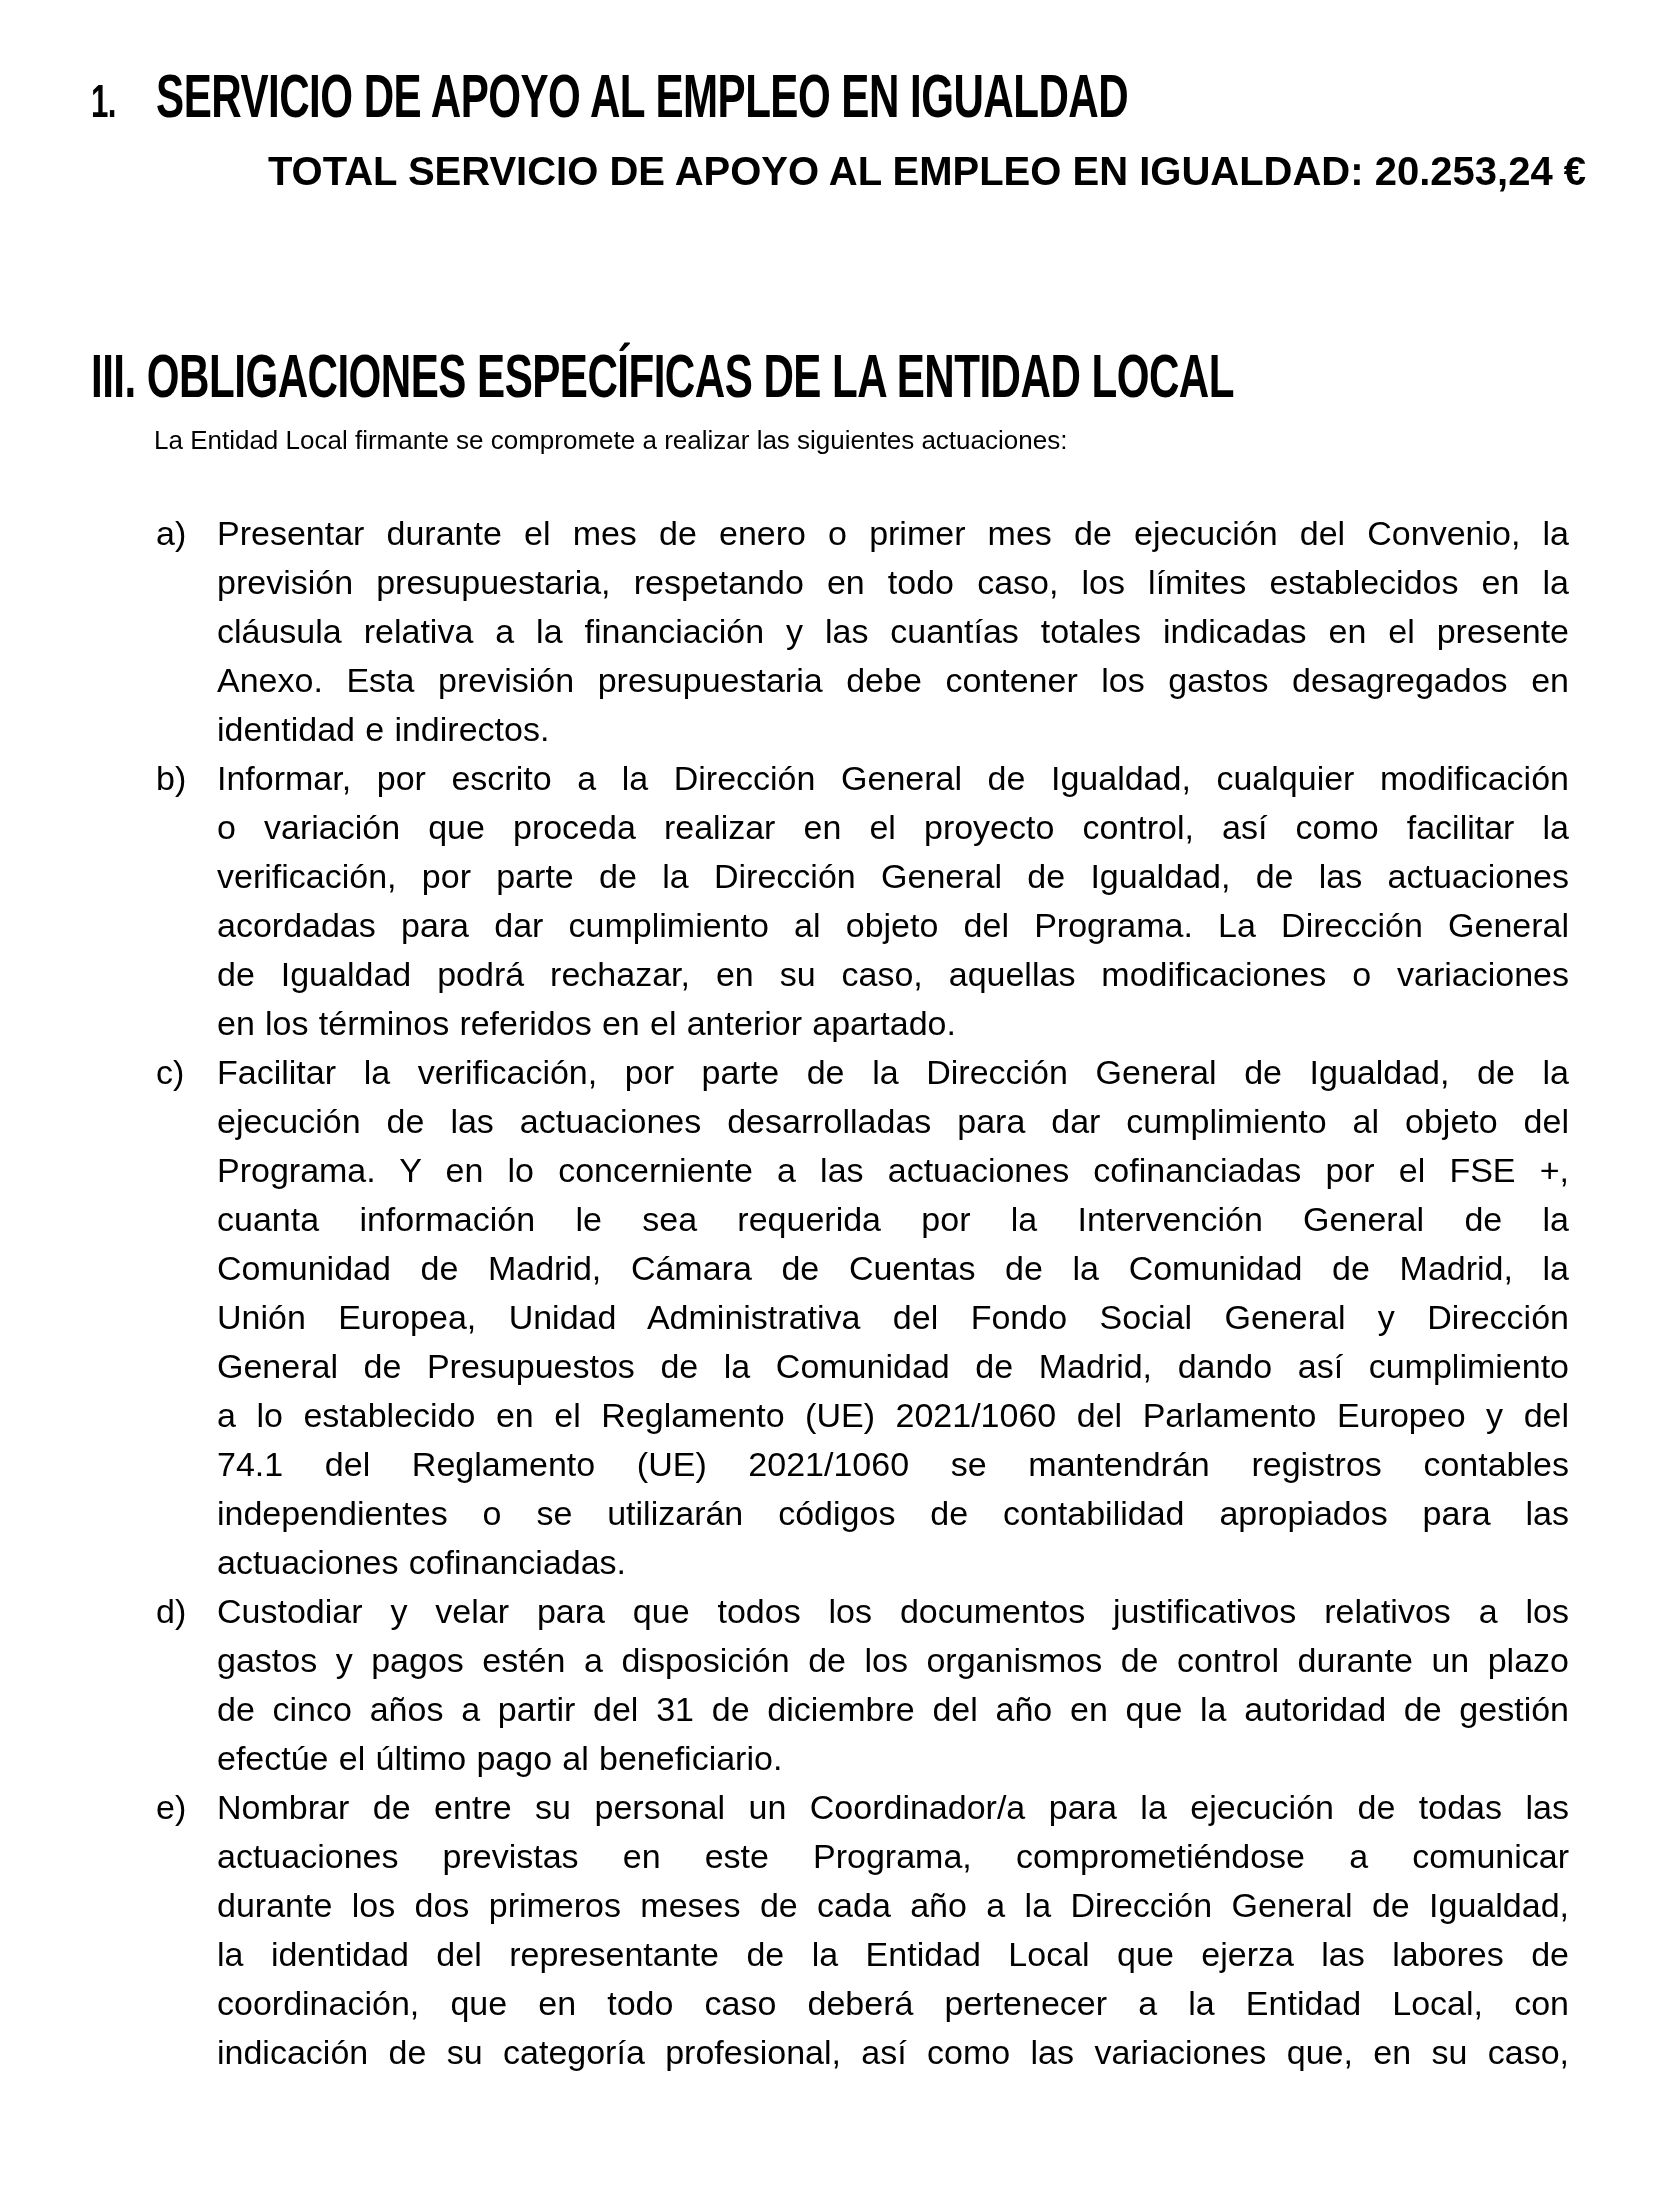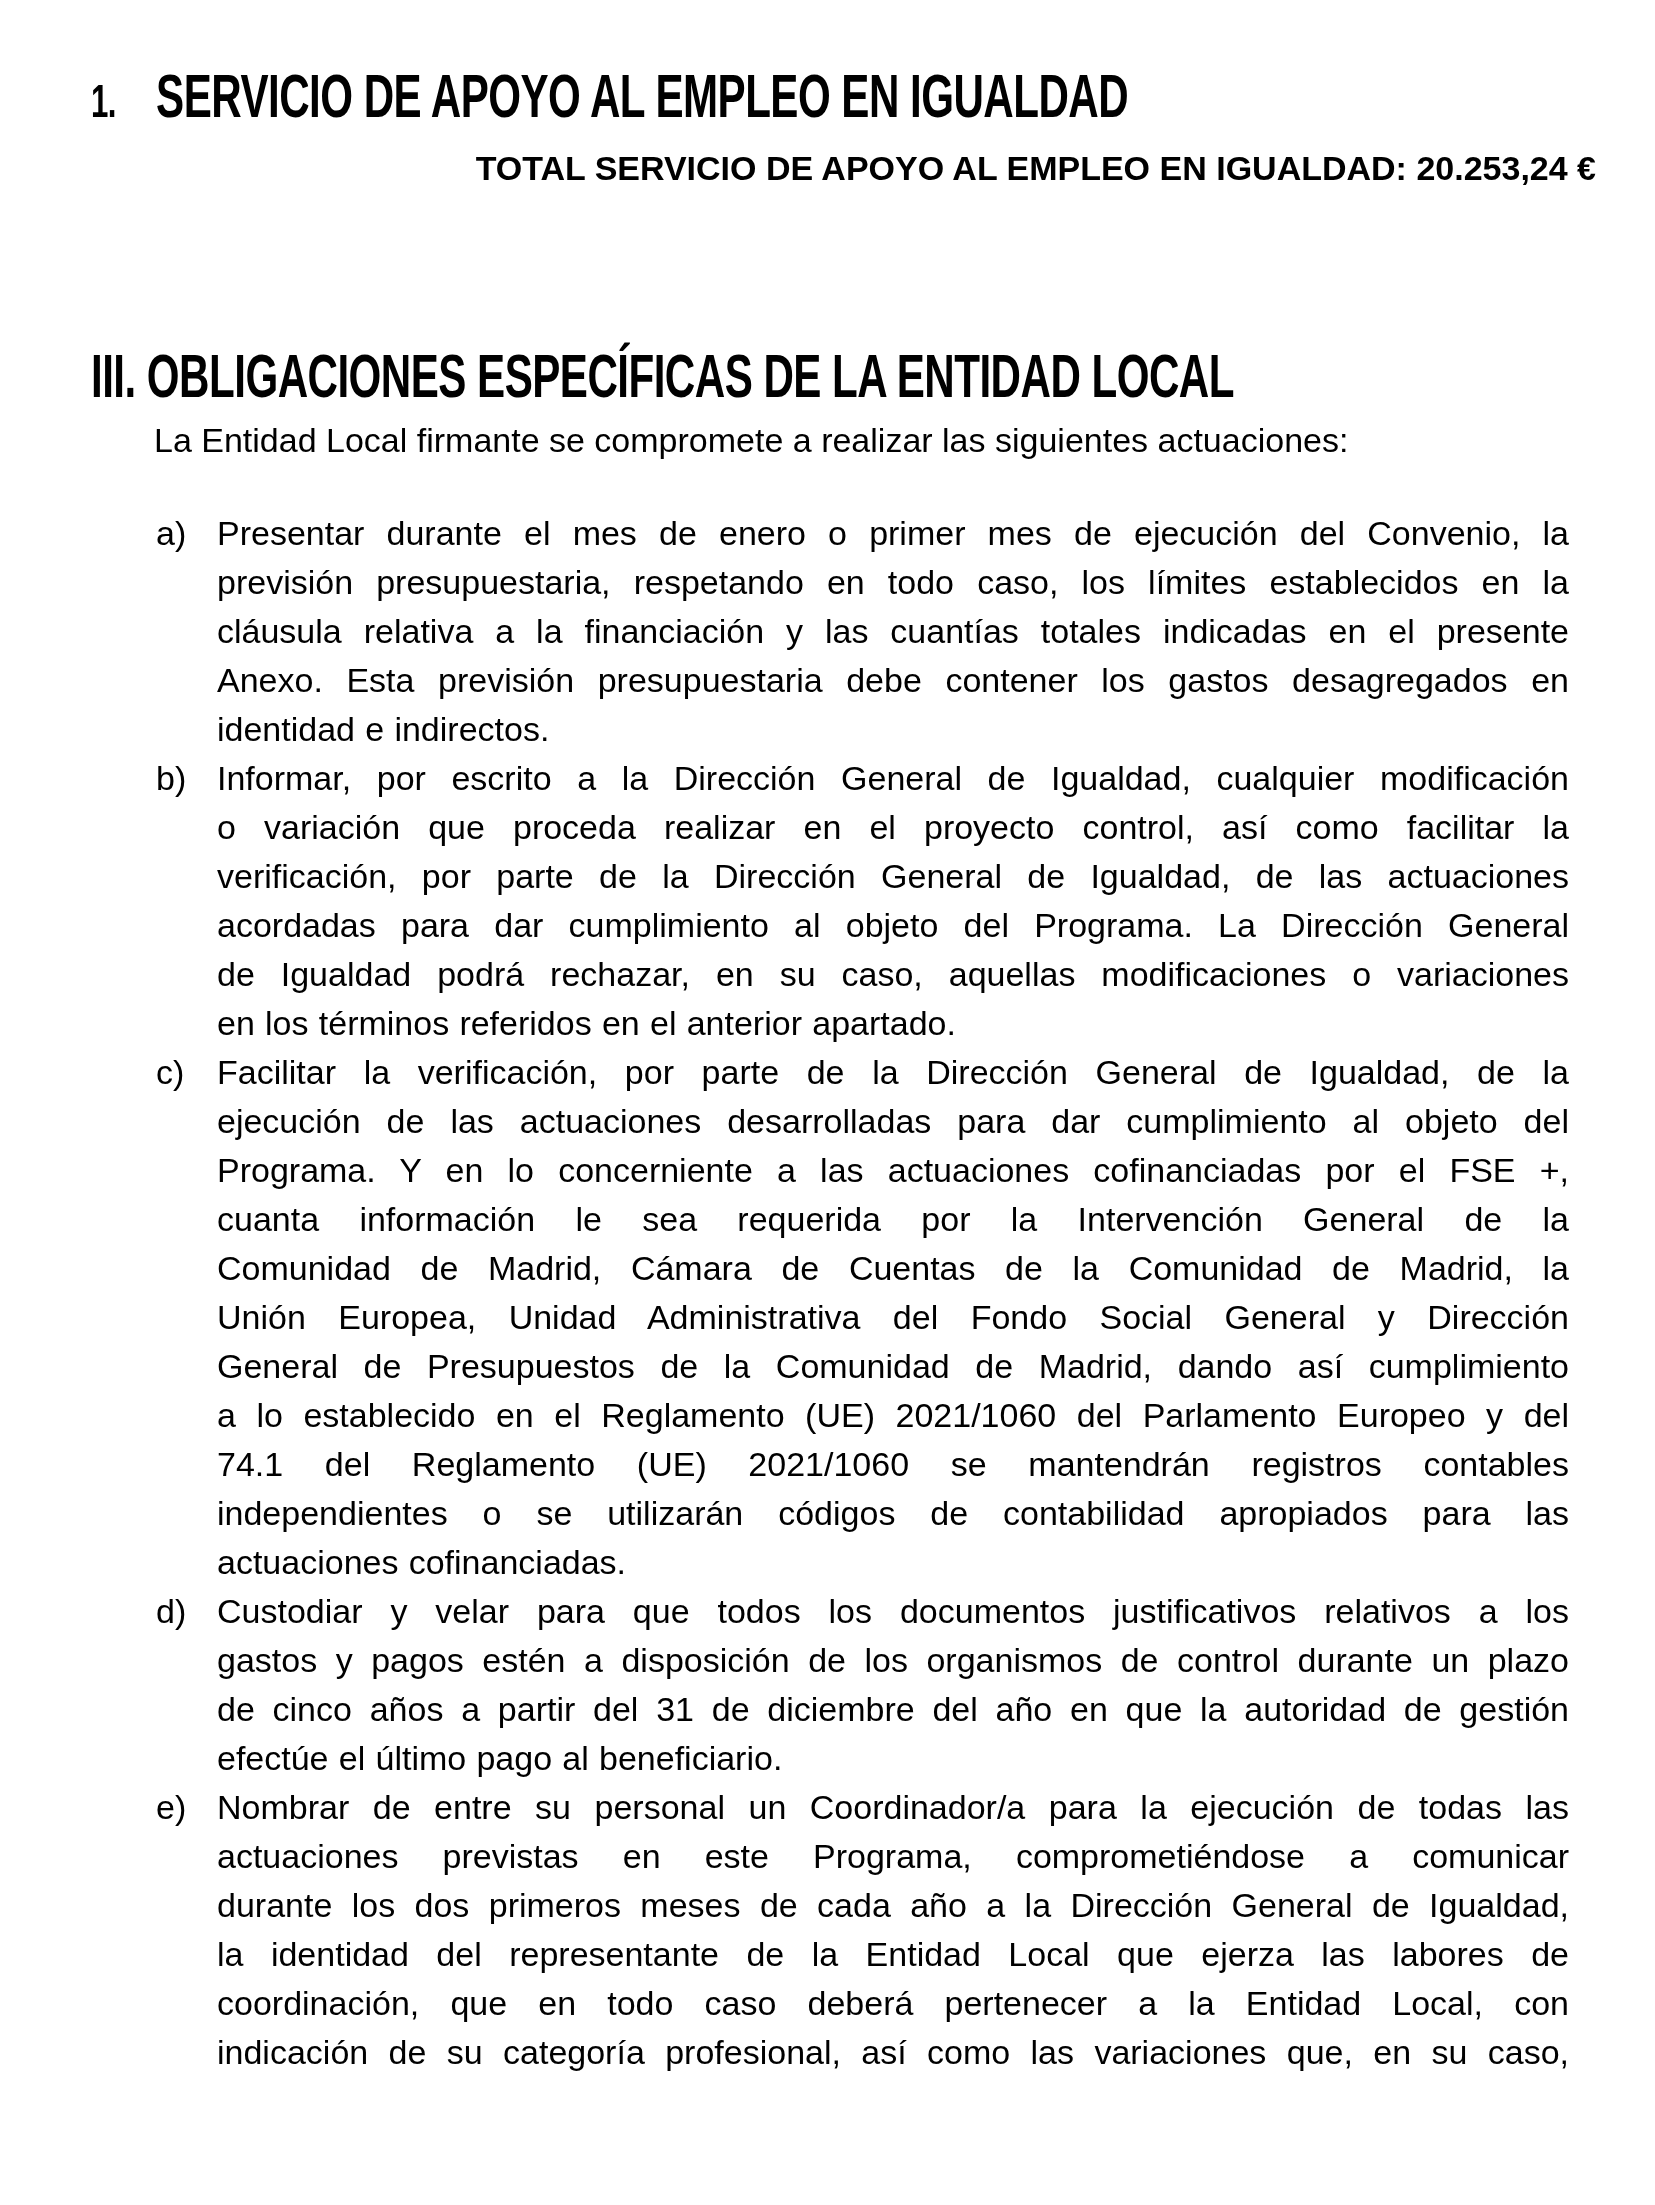--- a/index.html
+++ b/index.html
@@ -22,44 +22,44 @@
     font-weight: bold;
     font-size: 62px;
     white-space: nowrap;
     transform: scaleX(0.68);
     transform-origin: 0 0;
     letter-spacing: -0.8px;
   }
   .doc-title .title-number { font-size: 46px; }
   .subtitle {
     position: absolute;
-    right: 60px;
+    right: 70px;
     font-weight: bold;
-    font-size: 34px;
+    font-size: 40px;
     white-space: nowrap;
     letter-spacing: 0;
   }
   .subtitle.total-line { top: 149px; }
   .subtitle.aportacion-line { top: 242px; }
   .section-heading {
     position: absolute;
     left: 91px;
     top: 340px;
     font-weight: bold;
     font-size: 62px;
     white-space: nowrap;
     transform: scaleX(0.68);
     transform-origin: 0 0;
     letter-spacing: -0.8px;
   }
   .intro {
     position: absolute;
     left: 154px;
     top: 416px;
-    font-size: 34px;
+    font-size: 26px;
     line-height: 49px;
     white-space: nowrap;
     text-align: center;
   }
   .obligations {
     position: absolute;
     left: 156px;
     top: 509px;
     width: 1413px;
     font-size: 34px;

